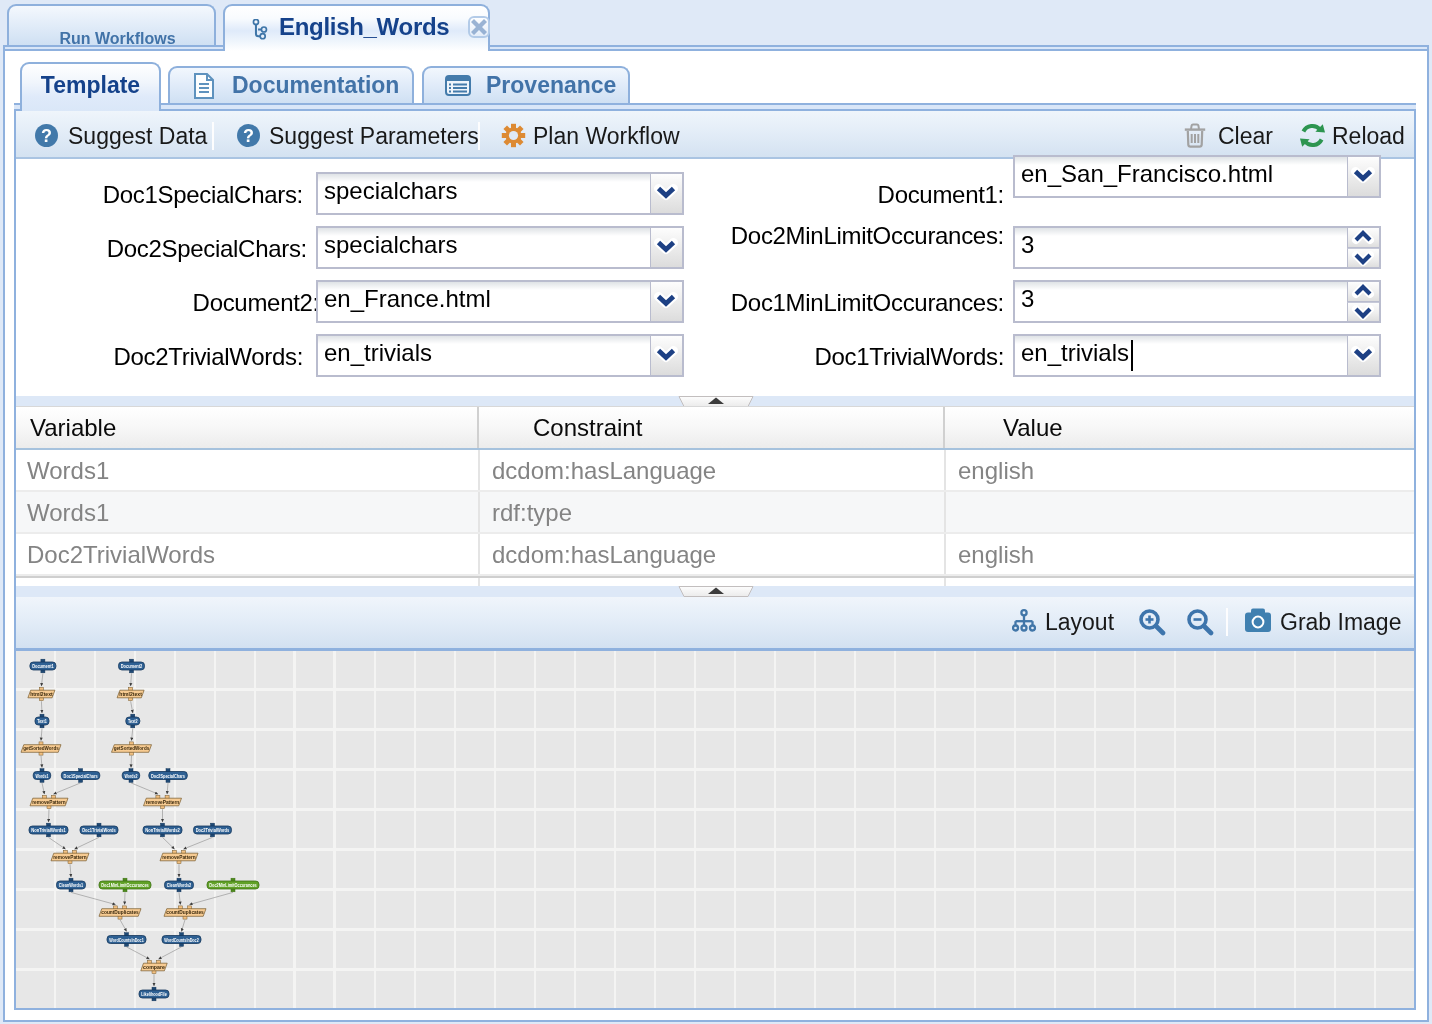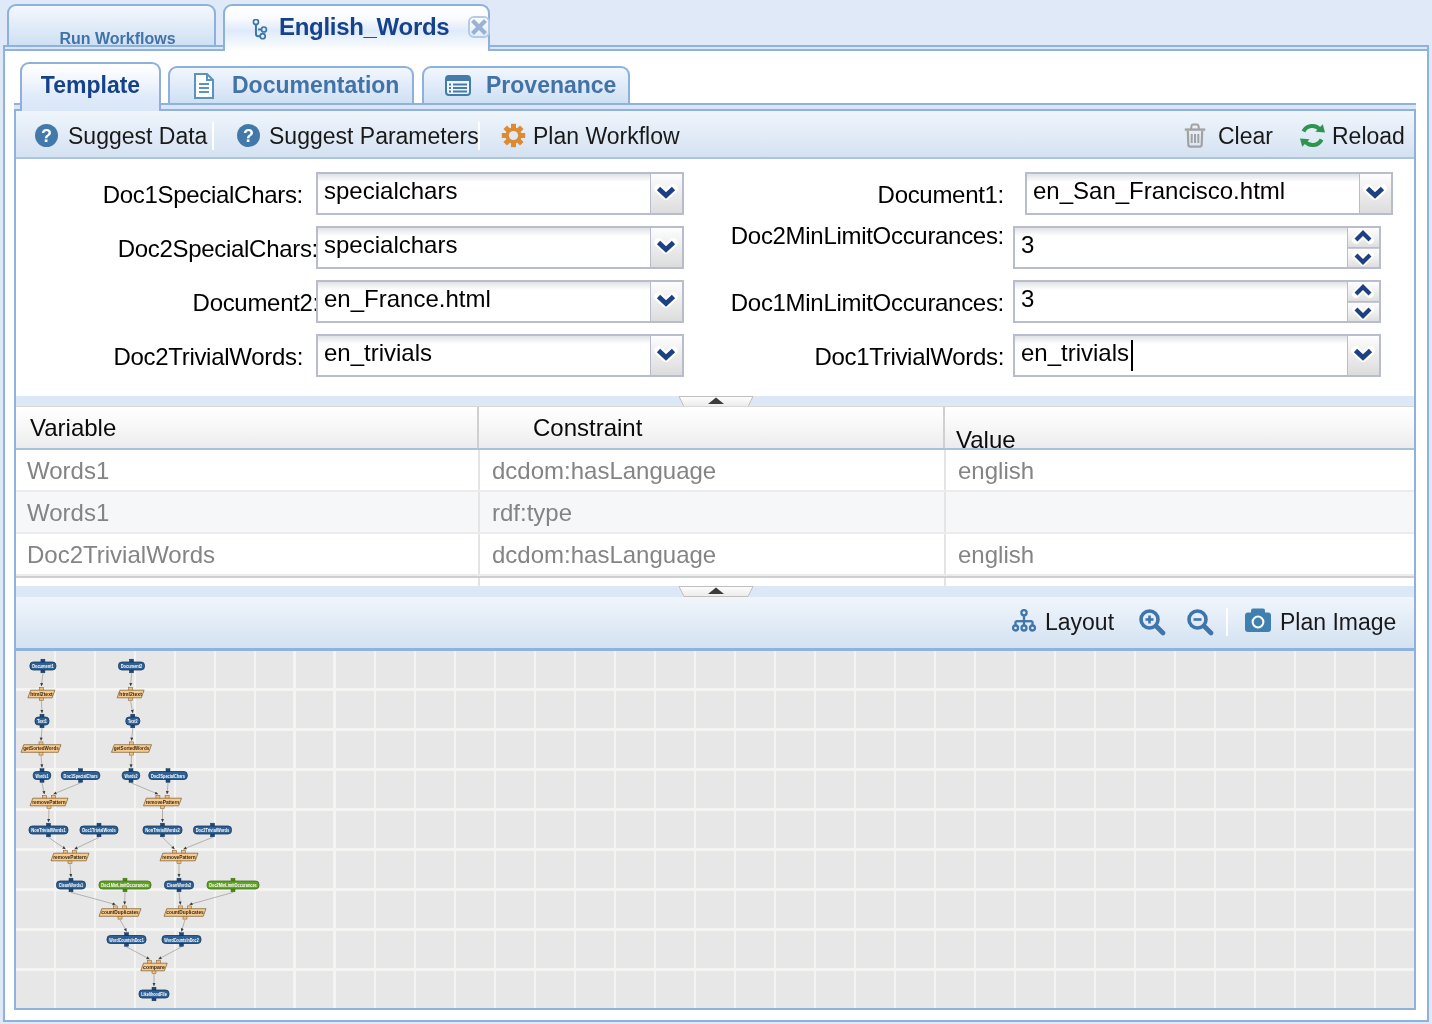--- a/index.html
+++ b/index.html
@@ -194,21 +194,21 @@
     <path d="M3.2 2.2 L10.6 9.8 L1 10.4 Z" fill="#2d9550"></path>
     <path d="M23.8 24.8 L16.4 17.2 L26 16.6 Z" fill="#2d9550"></path>
     </g>
   </svg>
   <div class="tbtext" style="left:1316px;">Reload</div>
 </div>
 
 <div class="abs" id="formarea"></div>
 
 <div class="abs flabel" style="left:0px; width:303px; top:181px;">Doc1SpecialChars:</div>
-<div class="abs flabel" style="left:15px; width:303px; top:235px;">Doc2SpecialChars:</div>
+<div class="abs flabel" style="left:4px; width:303px; top:235px;">Doc2SpecialChars:</div>
 <div class="abs flabel" style="left:16px; width:303px; top:289px;">Document2:</div>
 <div class="abs flabel" style="left:0px; width:303px; top:343px;">Doc2TrivialWords:</div>
 
 <div class="abs combo" style="left:316px; top:172px;">
     <div class="innershadow"></div>
     <div class="ctext">specialchars</div>
     <div class="trig">
       <svg width="30" height="41" viewBox="0 0 30 41" style="position:absolute;left:0;top:0;">
         <path d="M7.5 14.5 L15 21.5 L22.5 14.5" fill="none" stroke="#ffffff" stroke-width="9" stroke-linecap="round" stroke-linejoin="round"></path>
         <path d="M7.5 14.5 L15 21.5 L22.5 14.5" fill="none" stroke="#1d4084" stroke-width="4.8" stroke-linejoin="miter"></path>
@@ -244,21 +244,21 @@
         <path d="M7.5 14.5 L15 21.5 L22.5 14.5" fill="none" stroke="#1d4084" stroke-width="4.8" stroke-linejoin="miter"></path>
       </svg>
     </div>
   </div>
 
 <div class="abs flabel" style="left:700px; width:304px; top:181px;">Document1:</div>
 <div class="abs flabel" style="left:700px; width:304px; top:222px;">Doc2MinLimitOccurances:</div>
 <div class="abs flabel" style="left:700px; width:304px; top:289px;">Doc1MinLimitOccurances:</div>
 <div class="abs flabel" style="left:700px; width:304px; top:343px;">Doc1TrivialWords:</div>
 
-<div class="abs combo" style="left:1013px; top:172px;margin-left:12px;">
+<div class="abs combo" style="left:1013px; top:155px;">
     <div class="innershadow"></div>
     <div class="ctext">en_San_Francisco.html</div>
     <div class="trig">
       <svg width="30" height="41" viewBox="0 0 30 41" style="position:absolute;left:0;top:0;">
         <path d="M7.5 14.5 L15 21.5 L22.5 14.5" fill="none" stroke="#ffffff" stroke-width="9" stroke-linecap="round" stroke-linejoin="round"></path>
         <path d="M7.5 14.5 L15 21.5 L22.5 14.5" fill="none" stroke="#1d4084" stroke-width="4.8" stroke-linejoin="miter"></path>
       </svg>
     </div>
   </div>
 <div class="abs combo" style="left:1013px; top:226px;">
@@ -310,21 +310,21 @@
         </linearGradient>
       </defs>
       <path d="M1 0.5 H75 L70 10.5 H6 Z" fill="url(#hg)" stroke="#c2bebe" stroke-width="1"></path>
       <path d="M30 8 L38 1.5 L46 8 Z" fill="#3c3c3c"></path>
     </svg>
   </div>
 
 <div class="abs" id="gridhdr">
   <div class="h" style="left:14px;">Variable</div>
   <div class="h" style="left:477px;margin-left:40px;">Constraint</div>
-  <div class="h" style="left:940px;margin-top:12px;">Value</div>
+  <div class="h" style="left:987px;">Value</div>
   <div class="colsep" style="left:461px;"></div>
   <div class="colsep" style="left:927px;"></div>
 </div>
 <div class="abs grow" style="top:450px;">
   <div class="c" style="left:11px;">Words1</div>
     <div class="c" style="left:476px;">dcdom:hasLanguage</div>
     <div class="c" style="left:942px;">english</div>
   <div class="bodysep" style="left:462px;"></div>
     <div class="bodysep" style="left:928px;"></div>
 </div>
@@ -384,21 +384,21 @@
     <circle cx="11.5" cy="11.5" r="8.5" fill="none" stroke="#3e75ac" stroke-width="3.6"></circle>
     <line x1="18" y1="18" x2="25" y2="25" stroke="#3e75ac" stroke-width="4.6" stroke-linecap="round"></line>
     <line x1="7.5" y1="11.5" x2="15.5" y2="11.5" stroke="#3e75ac" stroke-width="2.6"></line>
   </svg>
   <div class="tbsep" style="left:1210px;"></div>
   <svg style="position:absolute;left:1228px;top:11px;" width="28" height="25" viewBox="0 0 28 25">
     <rect x="1" y="4.5" width="26" height="19.5" rx="3" fill="#4080b0"></rect>
     <rect x="7" y="0.5" width="14" height="6" rx="2" fill="#4080b0"></rect>
     <circle cx="14" cy="14" r="5.4" fill="none" stroke="#ffffff" stroke-width="2"></circle>
   </svg>
-  <div class="tbtext" style="left:1264px;">Plan Image</div>
+  <div class="tbtext" style="left:1264px;">Grab Image</div>
 </div>
 
 <div class="abs" id="canvas">
 <svg width="280" height="357" viewBox="0 0 280 357" style="position:absolute;left:0;top:0;">
 <defs>
         <marker id="ah" markerWidth="7" markerHeight="6" refX="4.5" refY="2.5" orient="auto">
           <path d="M0.3 0.3 L5 2.5 L0.3 4.7 Z" fill="#3c3c3c"></path>
         </marker>
       </defs>
 <line x1="26.9" y1="22.4" x2="25.4" y2="35.0" stroke="#9a9a9a" stroke-width="0.7" marker-end="url(#ah)"></line>

